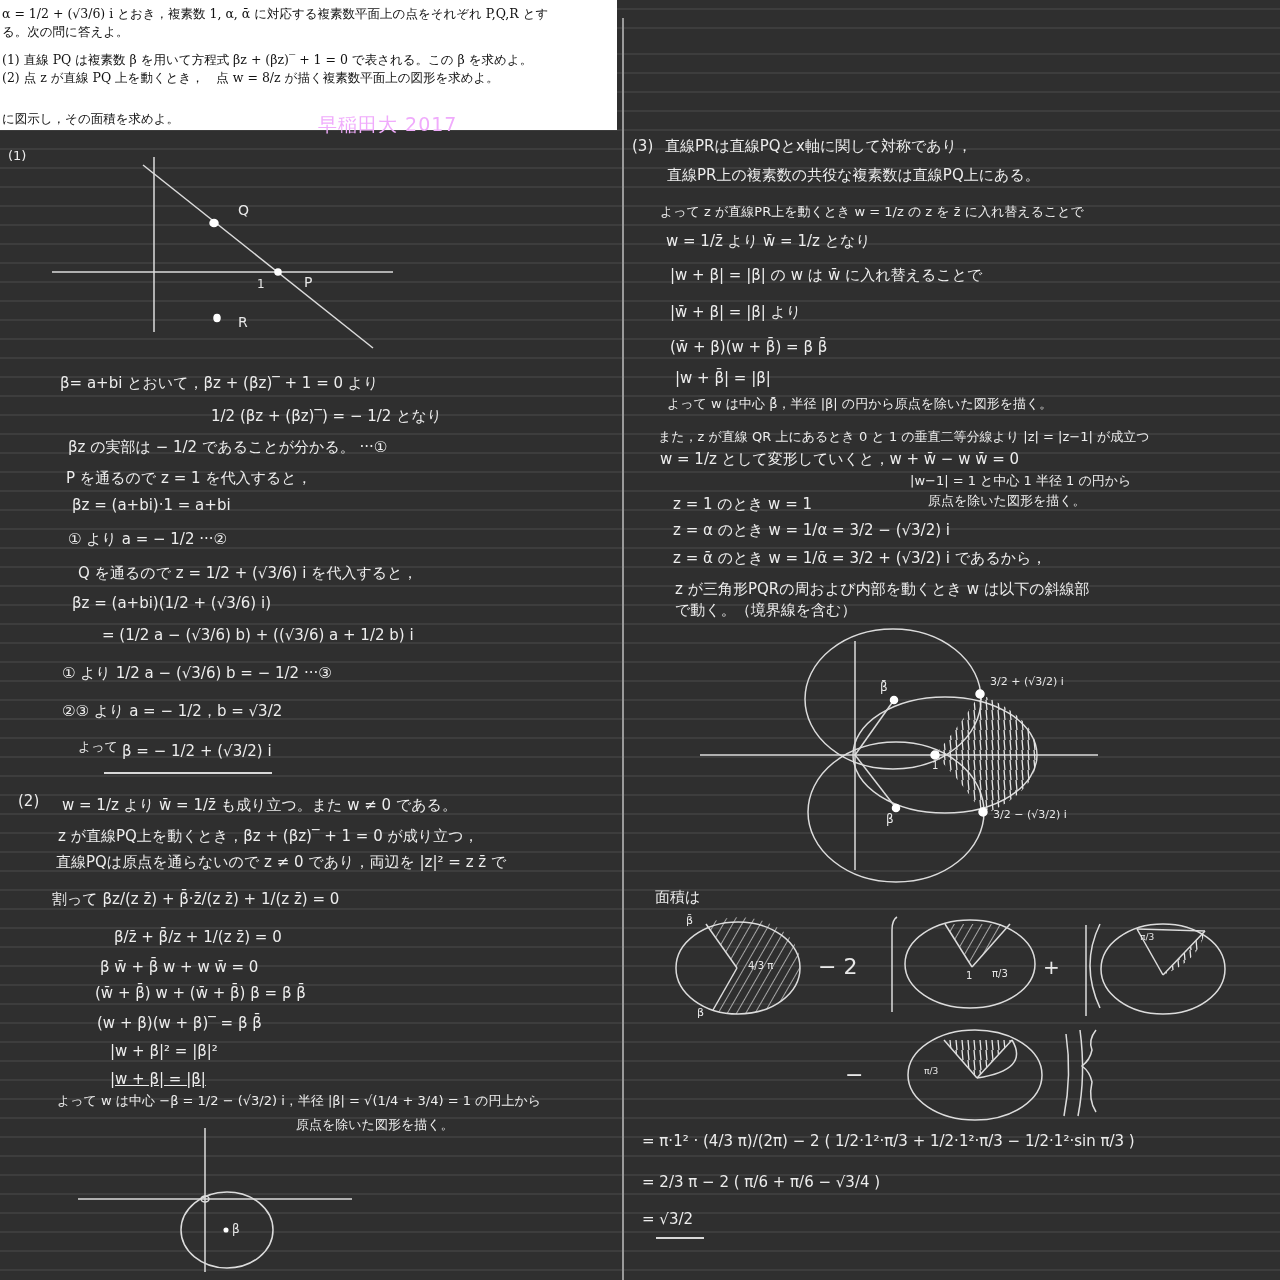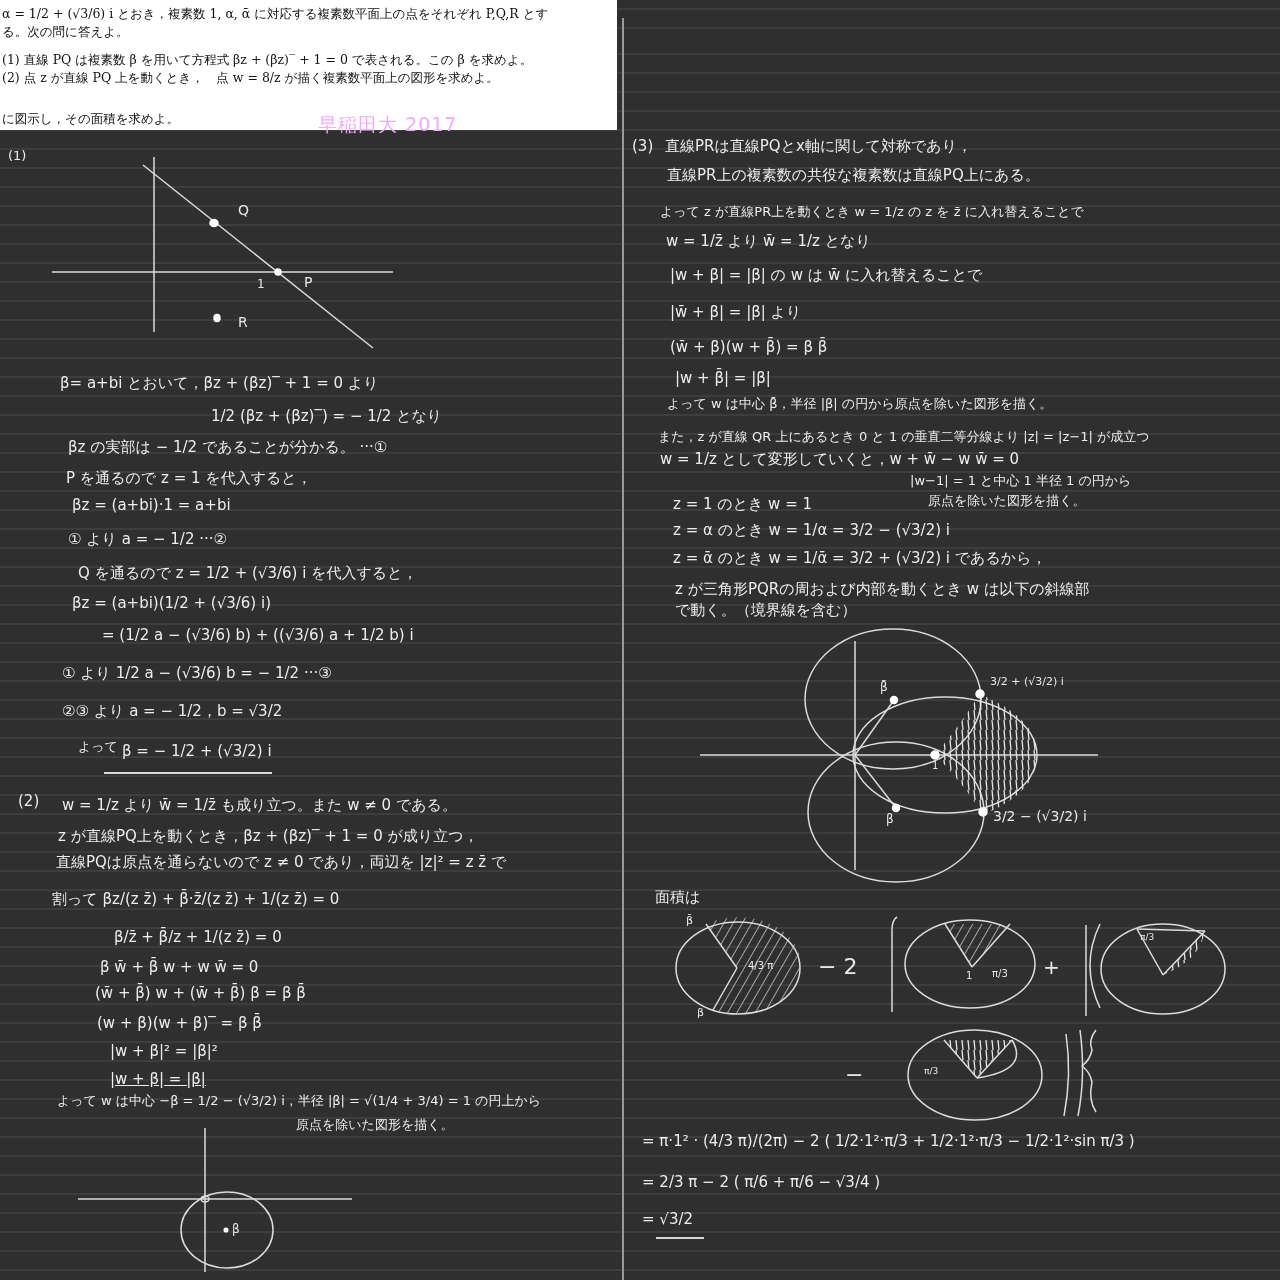--- a/index.html
+++ b/index.html
@@ -131,21 +131,21 @@
   <ellipse cx="894" cy="700" rx="3.5" ry="3.5" style="fill:#fff;stroke:#fff"></ellipse>
   <ellipse cx="896" cy="808" rx="3.5" ry="3.5" style="fill:#fff;stroke:#fff"></ellipse>
   <ellipse cx="935" cy="755" rx="4" ry="4" style="fill:#fff;stroke:#fff"></ellipse>
   <ellipse cx="980" cy="694" rx="4" ry="4" style="fill:#fff;stroke:#fff"></ellipse>
   <ellipse cx="983" cy="812" rx="4" ry="4" style="fill:#fff;stroke:#fff"></ellipse>
 </svg>
 <div class="label" style="left:880px; top:680px; font-size:12px;">β̄</div>
 <div class="label" style="left:886px; top:812px; font-size:12px;">β</div>
 <div class="label" style="left:932px; top:760px; font-size:10px;">1</div>
 <div class="label" style="left:990px; top:675px; font-size:11px;">3/2 + (√3/2) i</div>
-<div class="label" style="left:993px; top:808px; font-size:14px;">3/2 − (√3/2) i</div>
+<div class="label" style="left:993px; top:808px; font-size:11px;">3/2 − (√3/2) i</div>
 
 <div class="hw" style="left:655px; top:888px;">面積は</div>
 <svg style="left:0; top:0;" width="1280" height="1280">
   <ellipse cx="738" cy="968" rx="62" ry="46"></ellipse>
   <path d="M706 924 L737 968 L713 1010 A62 46 0 0 0 800 968 A62 46 0 0 0 706 924 Z" style="fill:url(#hatchD);stroke:none"></path>
   <line x1="706" y1="924" x2="737" y2="968"></line>
   <line x1="737" y1="968" x2="713" y2="1010"></line>
   <ellipse cx="970" cy="964" rx="65" ry="44"></ellipse>
   <path d="M945 924 L972 967 L1010 924 Z" style="fill:url(#hatchD);stroke:none"></path>
   <line x1="945" y1="924" x2="972" y2="967"></line>

